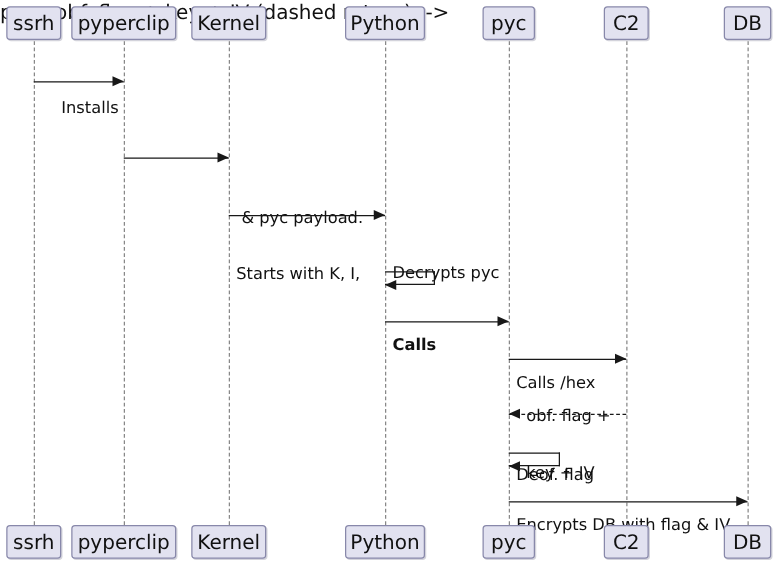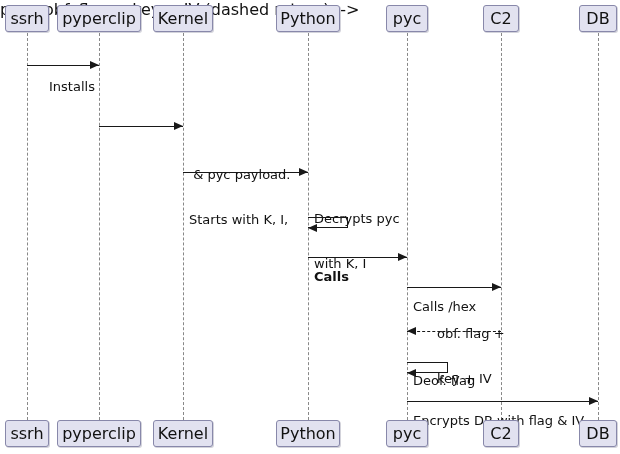--- a/index.html
+++ b/index.html
@@ -106,41 +106,40 @@
   <div class="msg-label" style="left:189px; top:137px;">
     <div> &amp; pyc payload.</div>
     <div>Starts with K, I,</div>
   </div>
   <div class="mline" style="left:183px; top:172px; width:125px;"></div>
   <div class="ah-r" style="left:299px; top:168px;"></div>
 
   
   <div class="msg-label" style="left:314px; top:181px;">
     <div>Decrypts pyc</div>
-    <div>with K, I</div>
   </div>
   <div class="selfloop" style="left:308px; top:217px; width:40px;"></div>
   <div class="ah-l" style="left:308px; top:224px;"></div>
 
   
   <div class="msg-label" style="left:314px; top:239px;font-weight:bold;">
     <div>Calls</div>
   </div>
   <div class="mline" style="left:308px; top:257px; width:99px;"></div>
   <div class="ah-r" style="left:398px; top:253px;"></div>
 
   
   <div class="msg-label" style="left:413px; top:269px;">
     <div>Calls /hex</div>
   </div>
   <div class="mline" style="left:407px; top:287px; width:94px;"></div>
   <div class="ah-r" style="left:492px; top:283px;"></div>
 
    pyc : obf. flag + key + IV (dashed return) --&gt;
-  <div class="msg-label" style="left:421px; top:296px;margin-left:16px;">
+  <div class="msg-label" style="left:421px; top:296px;">
     <div>obf. flag +</div>
     <div>key + IV</div>
   </div>
   <div class="mline dashed" style="left:407px; top:331px; width:94px;"></div>
   <div class="ah-l" style="left:407px; top:327px;"></div>
 
   
   <div class="msg-label" style="left:413px; top:343px;">
     <div>Deof. flag</div>
   </div>

